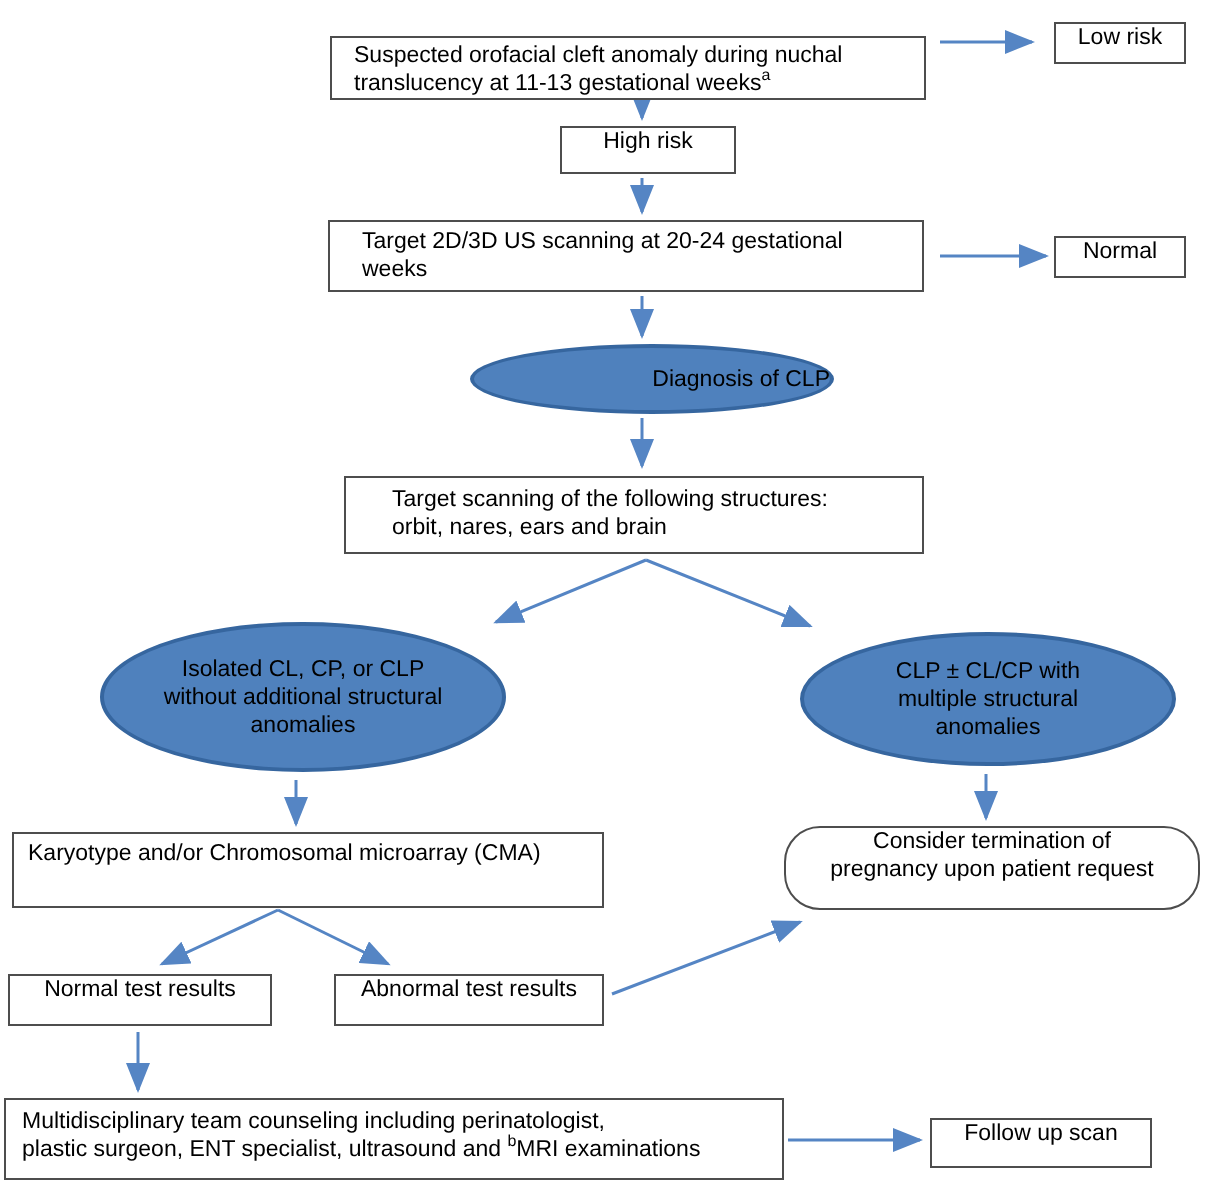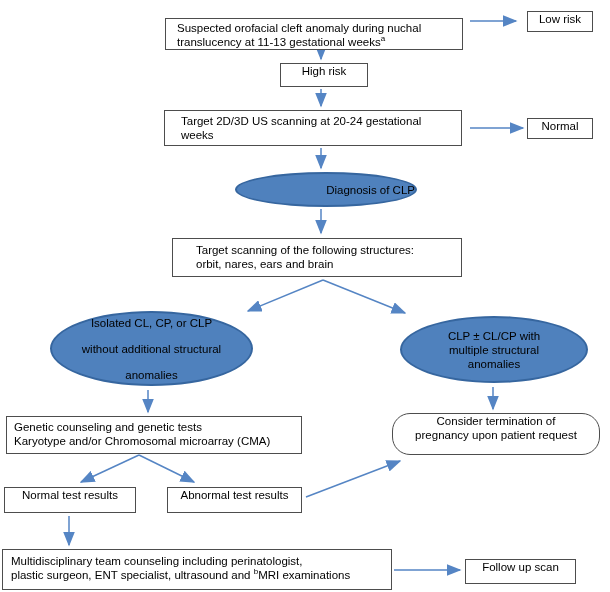--- a/index.html
+++ b/index.html
@@ -32,21 +32,21 @@
   }
   sup{font-size:8px;line-height:0;}
   
   .n-suspected{left:165px;top:18px;width:298px;height:32px;padding:2px 4px 0 11px;}
   .n-lowrisk{left:527px;top:11px;width:66px;height:21px;}
   .n-highrisk{left:280px;top:63px;width:88px;height:24px;}
   .n-targetus{left:164px;top:110px;width:298px;height:36px;padding:3px 4px 0 16px;}
   .n-normal{left:527px;top:118px;width:66px;height:21px;}
   .n-diagnosis{left:235px;top:172px;width:182px;height:35px;align-items:flex-end;}
   .n-targetscan{left:172px;top:238px;width:290px;height:39px;padding:4px 4px 0 23px;}
-  .n-isolated{left:50px;top:311px;width:203px;height:75px;gap:12px;}
+  .n-isolated{left:50px;top:311px;width:203px;height:75px;}
   .n-clp{left:400px;top:316px;width:188px;height:67px;}
   .n-genetic{left:6px;top:416px;width:296px;height:38px;padding:3px 4px 0 7px;}
   .n-consider{left:392px;top:413px;width:208px;height:42px;border-radius:18px;}
   .n-normalres{left:4px;top:487px;width:132px;height:26px;}
   .n-abnormalres{left:167px;top:487px;width:135px;height:26px;}
   .n-multi{left:2px;top:549px;width:390px;height:41px;padding:4px 4px 0 8px;}
   .n-followup{left:465px;top:559px;width:111px;height:25px;}
 </style>
 </head>
 <body>
@@ -113,21 +113,20 @@
     <div>anomalies</div>
   </div>
 
   <div class="ellipse n-clp">
     <div>CLP ± CL/CP with</div>
     <div>multiple structural</div>
     <div>anomalies</div>
   </div>
 
   <div class="box n-genetic">
-    <div>Genetic counseling and genetic tests</div>
     <div>Karyotype and/or Chromosomal microarray (CMA)</div>
   </div>
 
   <div class="box center n-consider">
     <div>
       <div>Consider termination of</div>
       <div>pregnancy upon patient request</div>
     </div>
   </div>
 

